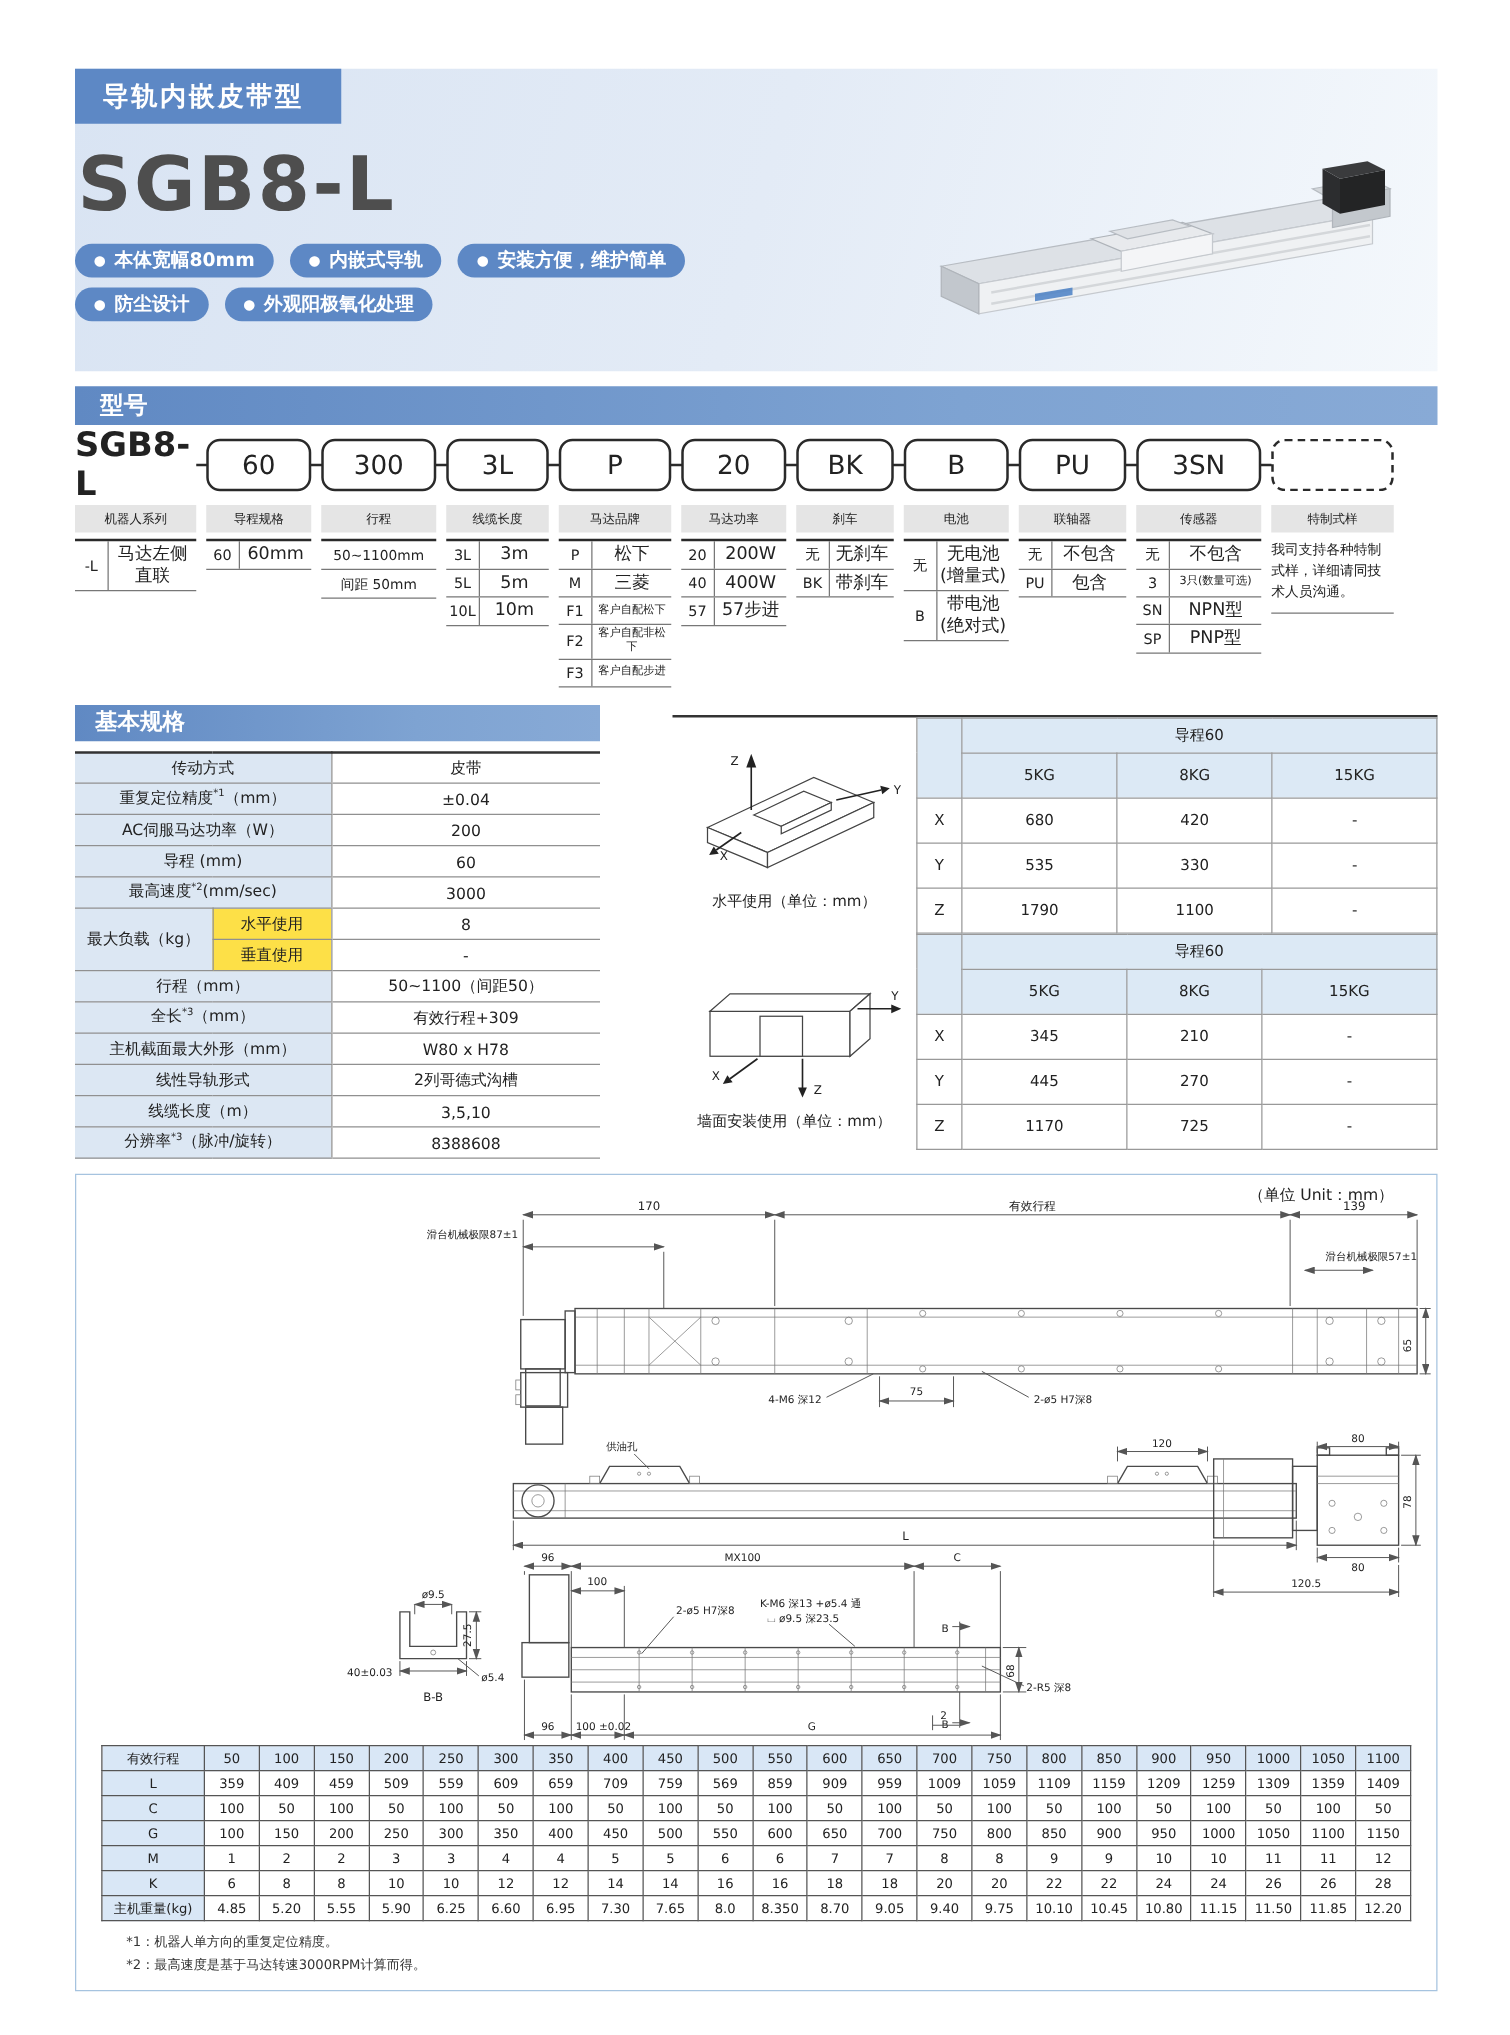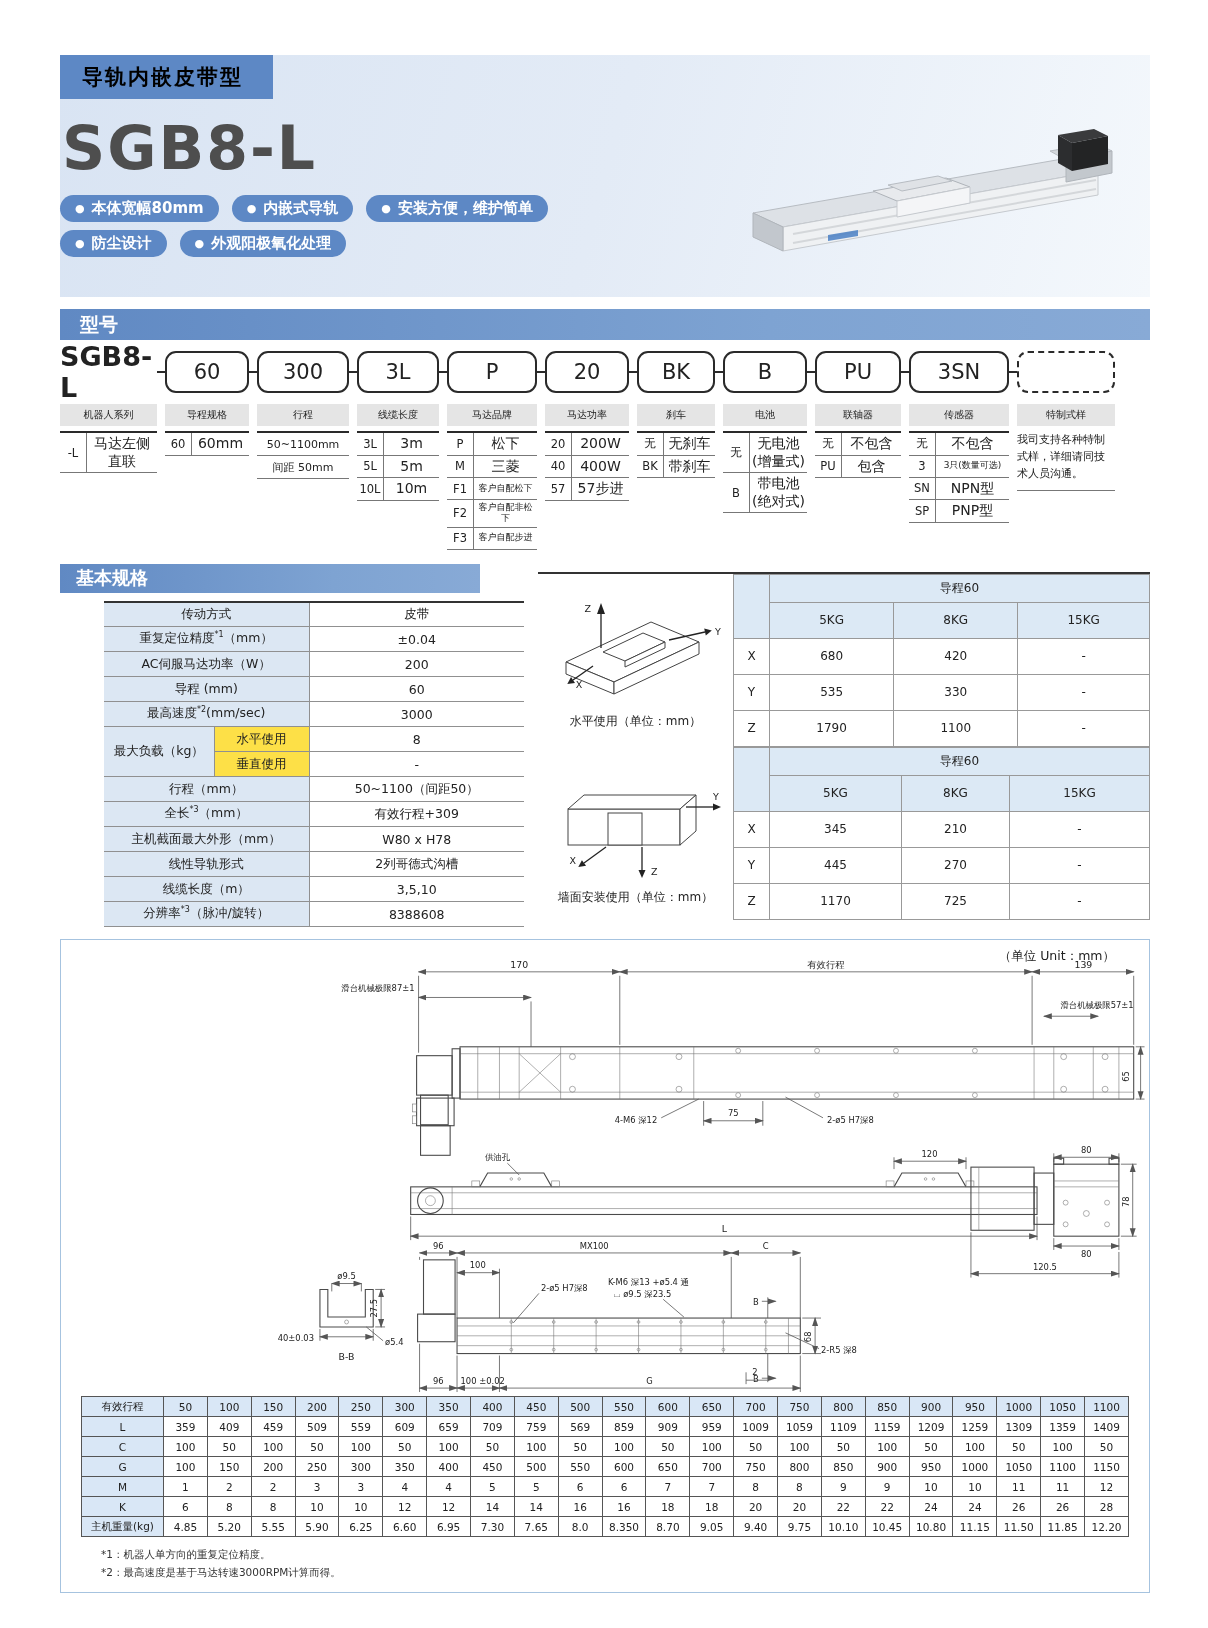--- a/index.html
+++ b/index.html
@@ -2,21 +2,21 @@
 <html><head>
 <meta charset="utf-8">
 <style>
   * { box-sizing: border-box; margin:0; padding:0; }
   body { background:#fff; font-family:"DejaVu Sans","Liberation Sans",sans-serif; color:#222; }
   .page { width:1208px; height:1628px; position:relative; background:#fff; overflow:hidden; }
 
   
   .header-panel { position:relative; margin:55px 58px 0 60px; height:242px;
     background:linear-gradient(105deg,#d9e4f3 0%,#e3ebf6 50%,#f4f8fc 100%); }
-  .series-tag { display:inline-block; background:#5d88c5; color:#000000; font-size:21px; font-weight:bold;
+  .series-tag { display:inline-block; background:#5d88c5; color:#ffffff; font-size:21px; font-weight:bold;
     padding:8px 30px 8px 22px; letter-spacing:2px; }
   .product-title { font-size:60px; font-weight:bold; color:#4e4e4e; margin:14px 0 0 2px; letter-spacing:2px; }
   .pill-rows { margin-top:12px; }
   .pill-row { margin-top:8px; }
   .pill { display:inline-flex; align-items:center; gap:7px; background:#5d88c5; color:#fff;
     border-radius:15px; padding:4px 15px; font-size:15px; font-weight:bold; margin-right:13px; }
   .pill-bullet { font-size:11px; }
   .photo { position:absolute; top:8px; right:0; }
 
   
@@ -46,21 +46,21 @@
   .mini-desc.long { font-size:9px; }
   .mini-line { border-bottom:1px solid #777; min-height:23px; display:flex; align-items:center;
     justify-content:center; font-size:11px; }
   .custom-text { margin-top:5px; font-size:11px; line-height:1.55; border-bottom:1px solid #777; padding-bottom:8px; }
 
   
   .two-col { display:flex; margin:14px 58px 0 60px; gap:58px; }
   .left-col { width:420px; flex:none; }
   .right-col { flex:1; }
   .section-bar.sub { font-size:18px; padding:3px 4px 4px 16px; }
-  #specs-table { width:100%; border-collapse:collapse; margin-top:8px; border-top:2px solid #333; table-layout:fixed;margin-left:44px; }
+  #specs-table { width:100%; border-collapse:collapse; margin-top:8px; border-top:2px solid #333; table-layout:fixed; }
   #specs-table col.c1 { width:110px; } #specs-table col.c2 { width:95px; }
   #specs-table td { border-bottom:1px solid #909090; font-size:12.5px; text-align:center; height:25px; padding:1px 2px; }
   td.spec-label { background:#dce7f3; }
   td.spec-sub { background:#fde047; border-left:1px solid #909090; }
   td.spec-value { border-left:1px solid #909090; background:#fff; }
   #specs-table sup { font-size:8px; }
 
   .moment-content { margin-top:8px; border-top:2px solid #333; display:grid; grid-template-columns:195px 1fr; }
   .m-diagram { display:flex; flex-direction:column; align-items:center; justify-content:center; gap:8px; padding:6px 0; }
   .m-caption { font-size:12px; }

